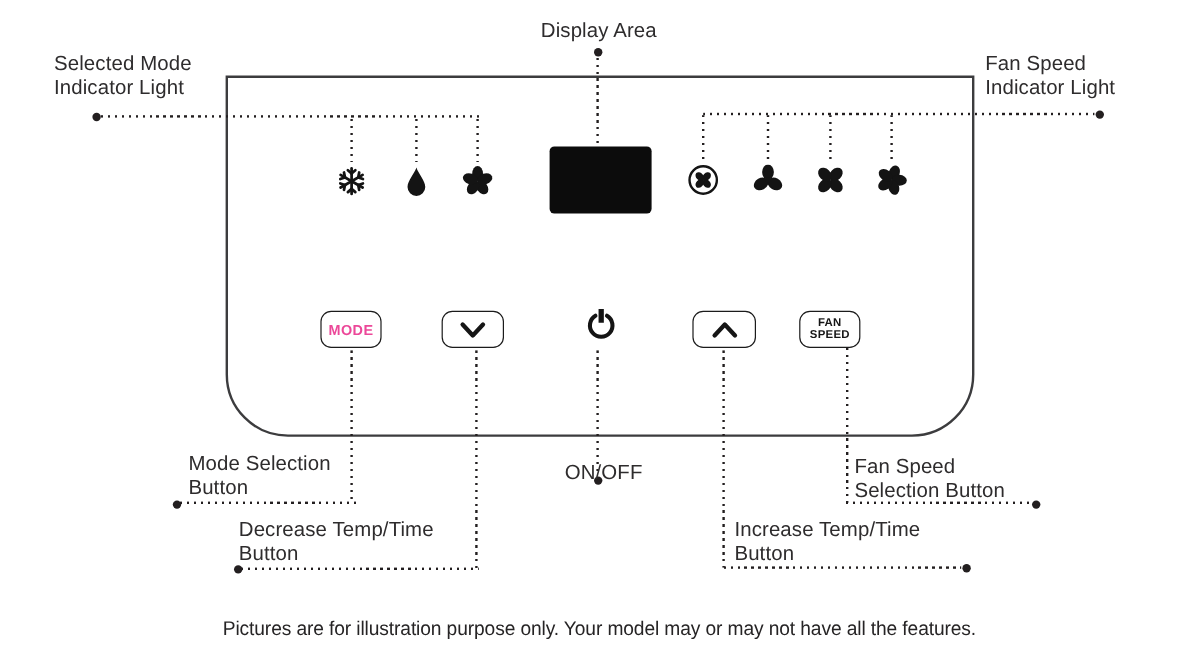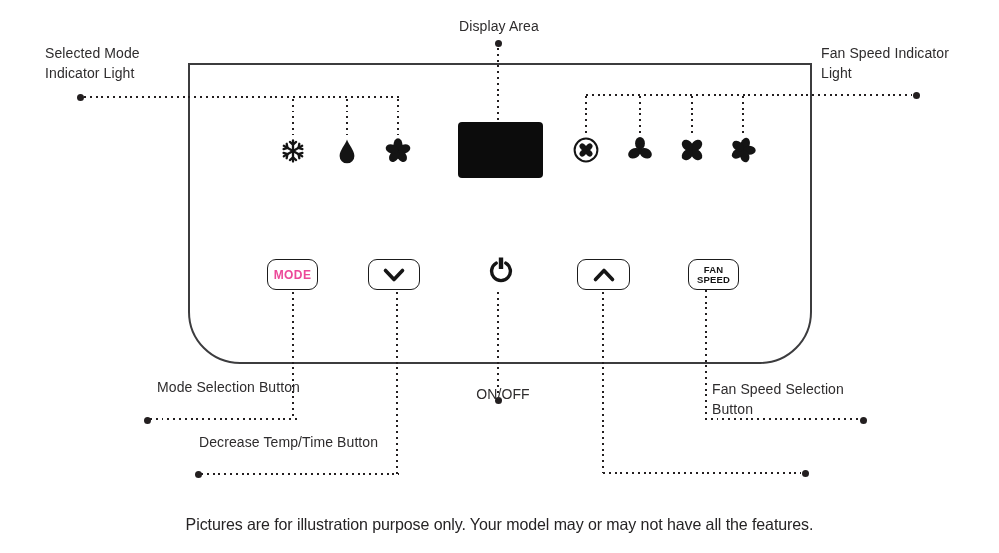--- a/index.html
+++ b/index.html
@@ -21,21 +21,21 @@
     position:absolute;left:458px;top:122px;width:85px;height:56px;
     background:#0c0c0c;border-radius:4px;
   }
   
   .dh{position:absolute;height:2px;
       background-image:repeating-linear-gradient(to right,var(--ink) 0 1.9px,transparent 1.9px 5.8px);}
   .dv{position:absolute;width:2px;
       background-image:repeating-linear-gradient(to bottom,var(--ink) 0 1.9px,transparent 1.9px 5.8px);}
   .bullet{position:absolute;width:7px;height:7px;border-radius:50%;background:var(--ink);}
   
-  .callout{position:absolute;font-size:14px;line-height:20px;color:#2e2c2d;letter-spacing:.1px;}
+  .callout{position:absolute;font-size:17px;line-height:20px;color:#2e2c2d;letter-spacing:.1px;}
   .callout.center{text-align:center;}
   
   .icon{position:absolute;display:block;}
   
   .btn{
     position:absolute;top:259px;height:31px;box-sizing:border-box;
     border:1.8px solid #1b1b1b;border-radius:9px;background:#fff;
     display:flex;flex-direction:column;align-items:center;justify-content:center;
     padding:0;cursor:pointer;font-family:"Liberation Sans",sans-serif;
   }
@@ -141,21 +141,21 @@
       <path d="M8.2 7.1 A9.4 9.4 0 1 0 17.8 7.1" fill="none" stroke="#141414" stroke-width="3.4" stroke-linecap="round"></path>
     </svg>
   </button>
 
   <button class="btn" style="left:577px;width:53px">
     <svg width="26" height="16" viewBox="0 0 26 16">
       <polyline points="4.5,12.5 13,3.5 21.5,12.5" fill="none" stroke="#161616" stroke-width="3.6" stroke-linecap="round" stroke-linejoin="round"></polyline>
     </svg>
   </button>
 
-  <button class="btn" style="left:688px;width:51px">
+  <button class="btn" style="left:666px;width:51px">
     <span class="btn-fan-label">FAN</span>
     <span class="btn-fan-label">SPEED</span>
   </button>
 
   <div class="dh" style="left:84px;top:96px;width:316px"></div>
   <div class="dv" style="left:292px;top:99px;height:36px"></div>
   <div class="dv" style="left:346px;top:99px;height:36px"></div>
   <div class="dv" style="left:397px;top:99px;height:36px"></div>
 
   <div class="dh" style="left:586px;top:94px;width:326px"></div>
@@ -196,16 +196,17 @@
   <div class="callout" style="left:157px;top:377px;width:155px">Mode Selection Button</div>
 
   <div class="callout" style="left:821px;top:43px;width:140px">Fan Speed Indicator Light</div>
 
   <div class="callout" style="left:199px;top:432px;width:200px">Decrease Temp/Time Button</div>
 
   <div class="callout center" style="left:453px;top:384px;width:100px">ON/OFF</div>
 
   <div class="callout" style="left:712px;top:379px;width:145px">Fan Speed Selection Button</div>
 
+  <div class="callout" style="left:612px;top:432px;width:195px">Increase Temp/Time Button</div>
 
   <div class="footer">Pictures are for illustration purpose only. Your model may or may not have all the features.</div>
 
 </div>
 
 </body></html>

